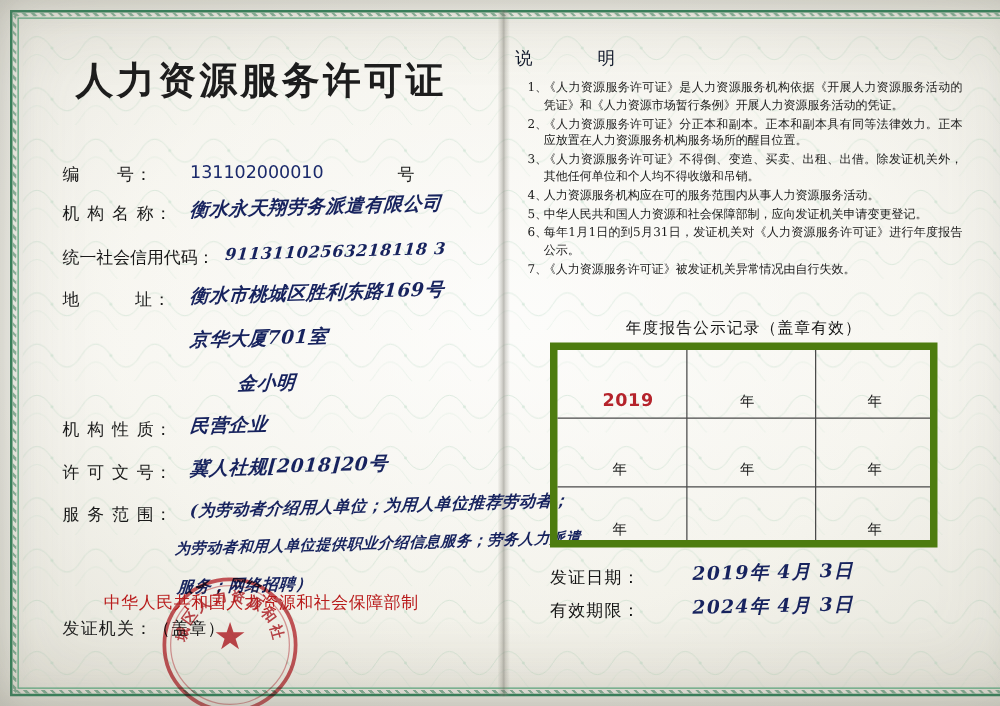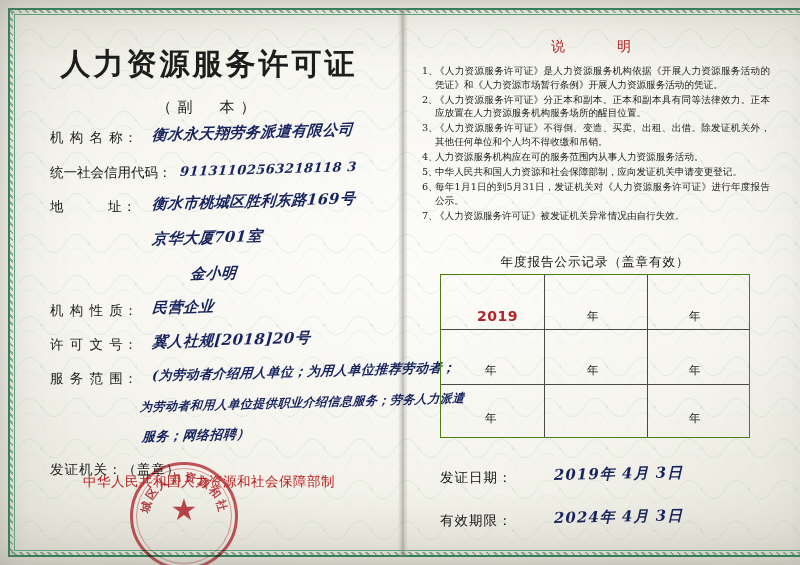--- a/index.html
+++ b/index.html
@@ -175,25 +175,25 @@
     font-family: "DejaVu Serif", serif;
     font-size: 13.5px;
     letter-spacing: 0.5px;
     color: #b91c1c;
   }
 
   
   .notes-title {
     position: absolute;
     left: 0; top: 16px; width: 366px;
-    text-align: center;
+    text-align: left;
     font-family: "DejaVu Serif", serif;
     font-size: 14px;
     letter-spacing: 8px;
-    color: #b91c1c;
+    color: #0f172a;
   }
   .notes {
     position: absolute;
     left: 10px; top: 42px; width: 348px;
   }
   .note {
     position: relative;
     font-family: "DejaVu Serif", serif;
     font-size: 9.6px;
     line-height: 1.42;
@@ -214,21 +214,21 @@
     text-align: center;
     font-family: "DejaVu Serif", serif;
     font-size: 12.5px;
     letter-spacing: 1px;
     color: #141414;
   }
   .annual-table {
     position: absolute;
     left: 28px; top: 252px;
     width: 310px; height: 164px;
-    border: 1px solid #4d7c0f;
+    border: 6px solid #4d7c0f;
     box-sizing: border-box;
   }
   .annual-table .vline {
     position: absolute;
     top: 0; bottom: 0;
     width: 1px; background: #4a4a4a;
   }
   .annual-table .hline {
     position: absolute;
     left: 0; right: 0;
@@ -249,21 +249,20 @@
     letter-spacing: 0.5px;
   }
 
   .date-rows {
     position: absolute;
     left: 20px; top: 428px; width: 340px;
   }
   .date-row {
     position: relative;
     height: 27px;
-    margin-top: 16px;
   }
   .date-label {
     position: absolute;
     left: 8px; top: 3px;
     font-family: "DejaVu Serif", serif;
     font-size: 13.5px;
     letter-spacing: 1px;
     color: #141414;
   }
   .date-value {
@@ -337,24 +336,28 @@
   </svg>
 
   <div class="border-outer"></div>
   <div class="border-pattern"></div>
   <div class="border-inner"></div>
   <div class="fold"></div>
 
   <div class="left-page">
 
     <div class="cert-title">人力资源服务许可证</div>
-    <div class="cert-subtitle">（副　本）</div>
 
     <div class="fields">
 
+      <div class="field" style="margin-top:2px;">
+        <span class="f-label">编　　号：</span>
+        <span class="f-value" style="left:122px; top:2px;">131102000010</span>
+        <span class="f-label" style="left:288px;">号</span>
+      </div>
 
       <div class="field" style="min-height:30px;">
         <span class="f-label">机 构 名 称：</span>
         <span class="f-value" style="left:122px; top:0px;">
           <span class="hand">衡水永天翔劳务派遣有限公司</span>
         </span>
       </div>
 
       <div class="field" style="min-height:29px;text-align:center;">
         <span class="f-label wide">统一社会信用代码：</span>

